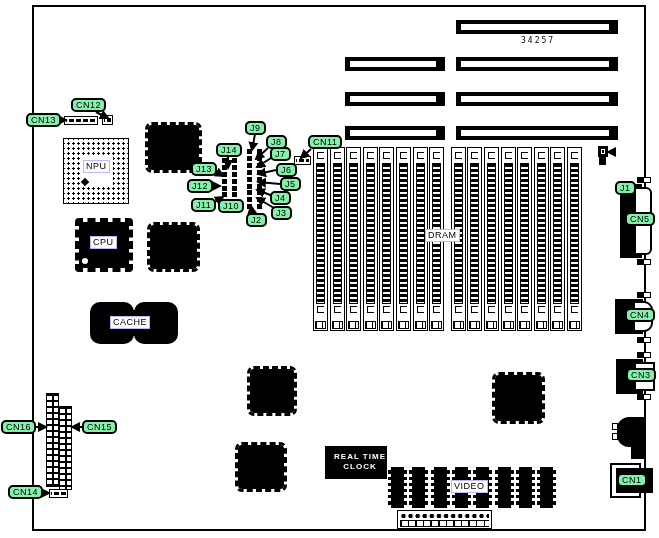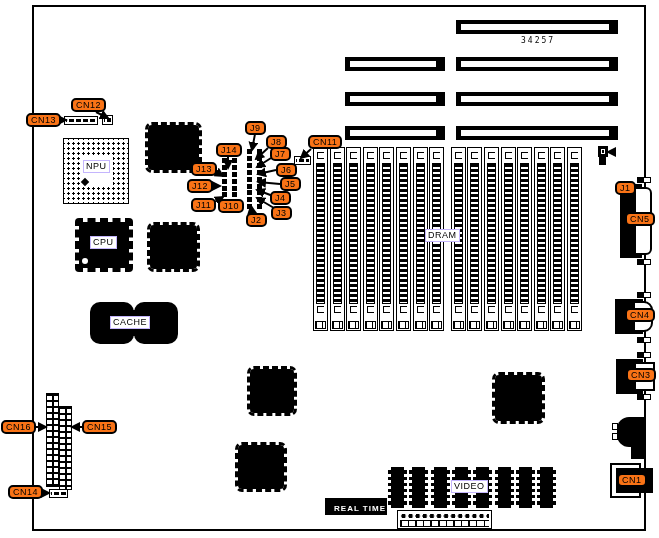--- a/index.html
+++ b/index.html
@@ -30,21 +30,21 @@
        background-clip:padding-box;border-radius:7px;box-sizing:border-box;}
   .qfp-fine{position:absolute;background:#000;border:4px dashed #000;
        background-clip:padding-box;border-radius:4px;box-sizing:border-box;}
   
   .pga{position:absolute;border:1px solid #000;box-sizing:border-box;background:#fff;
        background-image:radial-gradient(#000 1.1px,transparent 1.3px);
        background-size:5px 5px;background-position:2px 2px;}
   .pga .center{position:absolute;background:#fff;}
   .pga .pin1{position:absolute;width:6px;height:6px;background:#000;transform:rotate(45deg);}
   
-  .callout{position:absolute;background:#f97316;border:2px solid #000;border-radius:5px;
+  .callout{position:absolute;background:#86efac;border:2px solid #000;border-radius:5px;
        font-size:9px;line-height:10px;padding:0 3px;color:#000;z-index:7;
        letter-spacing:0.5px;white-space:nowrap;}
   .chiplabel{position:absolute;background:#fff;border:1px solid #c4b5fd;
        font-size:9px;line-height:11px;padding:0 2px;color:#000;z-index:7;
        letter-spacing:0.5px;white-space:nowrap;}
   .plain{position:absolute;font-size:8px;color:#000;letter-spacing:2px;z-index:7;
        font-family:"DejaVu Sans Mono",monospace;text-align:center;}
   
   .pinstrip{position:absolute;background:#000;border:1px solid #000;box-sizing:border-box;
        background-image:repeating-linear-gradient(90deg,#000 0 2px,#fff 2px 4px,#000 4px 7px);
@@ -254,21 +254,21 @@
       <div class="jrow" style="top: 27.6px;"></div>
       <div class="jrow" style="top: 34.5px;"></div>
       <div class="jrow" style="top: 41.4px;"></div>
       <div class="jrow" style="top: 48.3px;"></div>
       <div class="jrow" style="top: 55.2px;"></div>
     </div>
 
   <div class="pinladder" style="left:46px;top:393px;width:13px;height:94px;"></div>
   <div class="pinladder" style="left:59px;top:406px;width:13px;height:84px;"></div>
 
-  <div id="rtc" style="left:325px;top:498px;width:62px;height:17px;padding-left:8px;">
+  <div id="rtc" style="left:325px;top:446px;width:62px;height:33px;padding-left:8px;">
     <div>REAL TIME</div>
     <div>CLOCK</div>
   </div>
 
   <div class="abs" style="left:388px;top:467px;width:170px;height:41px;">
       <div class="vchip" style="left: 0px;"></div>
       <div class="vchip" style="left: 21.3px;"></div>
       <div class="vchip" style="left: 42.6px;"></div>
       <div class="vchip" style="left: 63.9px;"></div>
       <div class="vchip" style="left: 85.2px;"></div>

